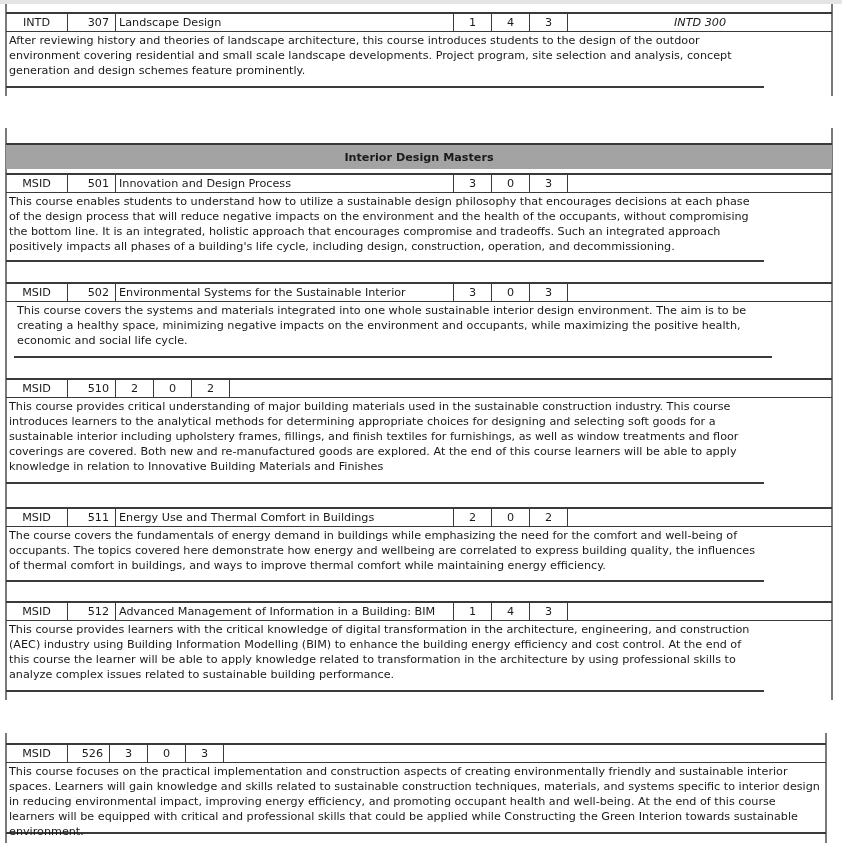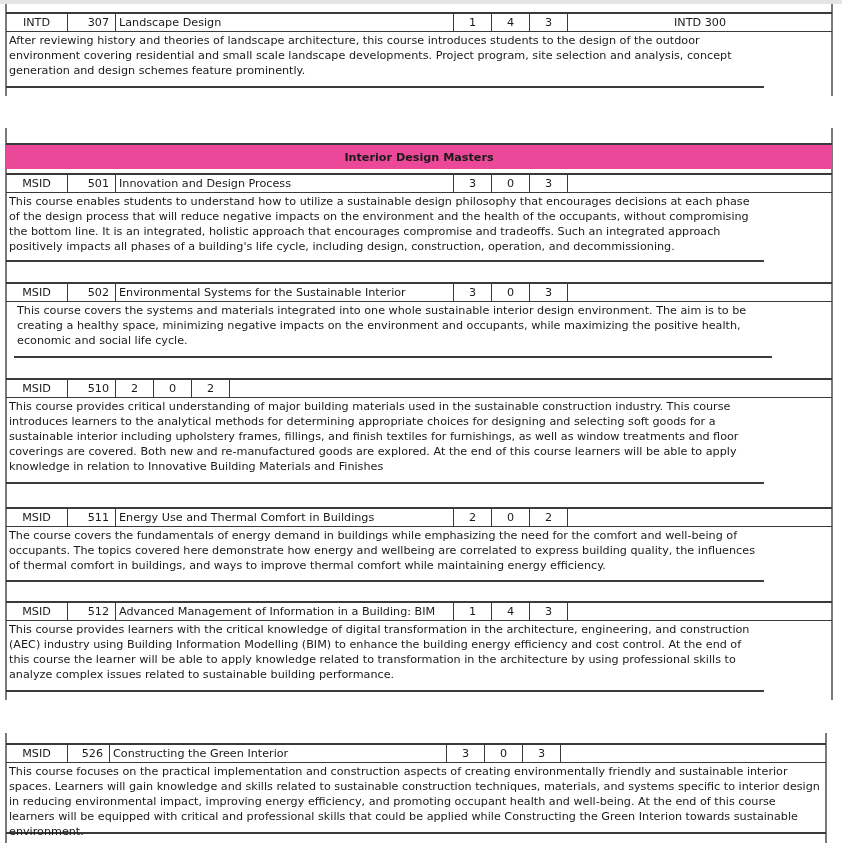--- a/index.html
+++ b/index.html
@@ -17,27 +17,27 @@
   .row .cell {
     box-sizing: border-box; height: 100%; border-right: 1.5px solid #3a3a3a;
     display: flex; align-items: center; padding: 0 3px; white-space: nowrap; overflow: hidden;
   }
   .row .cell:last-child { border-right: none; }
   .c-dept { width: 62px; justify-content: center; }
   .c-num { width: 48px; justify-content: flex-end; padding-right: 6px !important; }
   .c-title { width: 338px; }
   .c-n { width: 38px; justify-content: center; }
   .c-n3 { width: 38px; justify-content: center; }
-  .c-pre { flex: 1; justify-content: center; }
+  .c-pre { flex: 1; justify-content: center; font-style: italic; }
   .desc {
     position: absolute; left: 6px; width: 758px; box-sizing: border-box;
     padding: 1px 3px 0 3px; line-height: 15px; border-bottom: 2px solid #3a3a3a;
   }
   .header-band {
-    position: absolute; left: 6px; width: 826px; height: 26px; background: #ec4899;
+    position: absolute; left: 6px; width: 826px; height: 26px; background: #a3a3a3;
     border-top: 2px solid #3a3a3a; box-sizing: border-box;
     display: flex; align-items: center; justify-content: center; font-weight: bold;
   }
 </style>
 </head>
 <body>
 
 <div class="topbar"></div>
 
 <div class="vline" style="left:5px; top:4px; height:92px;"></div>
@@ -112,19 +112,18 @@
   <div class="cell c-pre"></div>
 </div>
 <div class="desc" style="top:621px; height:71px;">This course provides learners with the critical knowledge of digital transformation in the architecture, engineering, and construction (AEC) industry using Building Information Modelling (BIM) to enhance the building energy efficiency and cost control. At the end of this course the learner will be able to apply knowledge related to transformation in the architecture by using professional skills to analyze complex issues related to sustainable building performance.</div>
 
 <div class="vline" style="left:5px; top:733px; height:110px;"></div>
 <div class="vline" style="left:825px; top:733px; height:110px;"></div>
 
 <div class="row" style="top:743px; width:820px;">
   <div class="cell c-dept">MSID</div>
   <div class="cell c-num" style="width:42px;">526</div>
-  <div class="cell c-title" style="width:337px;">Constructing the Green Interior</div>
   <div class="cell c-n">3</div>
   <div class="cell c-n">0</div>
   <div class="cell c-n3">3</div>
   <div class="cell c-pre"></div>
 </div>
 <div class="desc" style="top:763px; width:820px; height:71px;">This course focuses on the practical implementation and construction aspects of creating environmentally friendly and sustainable interior spaces. Learners will gain knowledge and skills related to sustainable construction techniques, materials, and systems specific to interior design in reducing environmental impact, improving energy efficiency, and promoting occupant health and well-being. At the end of this course learners will be equipped with critical and professional skills that could be applied while Constructing the Green Interion towards sustainable environment.</div>
 
 </body></html>

